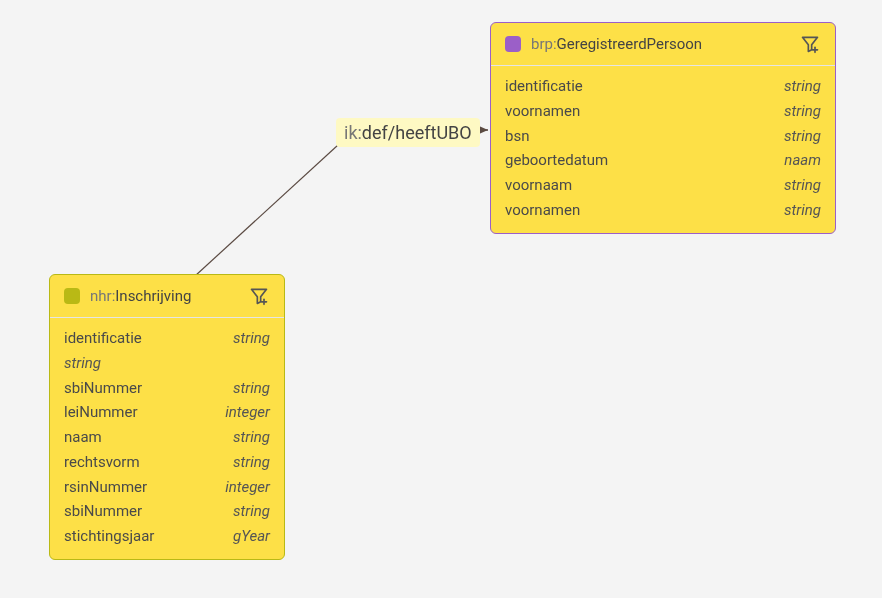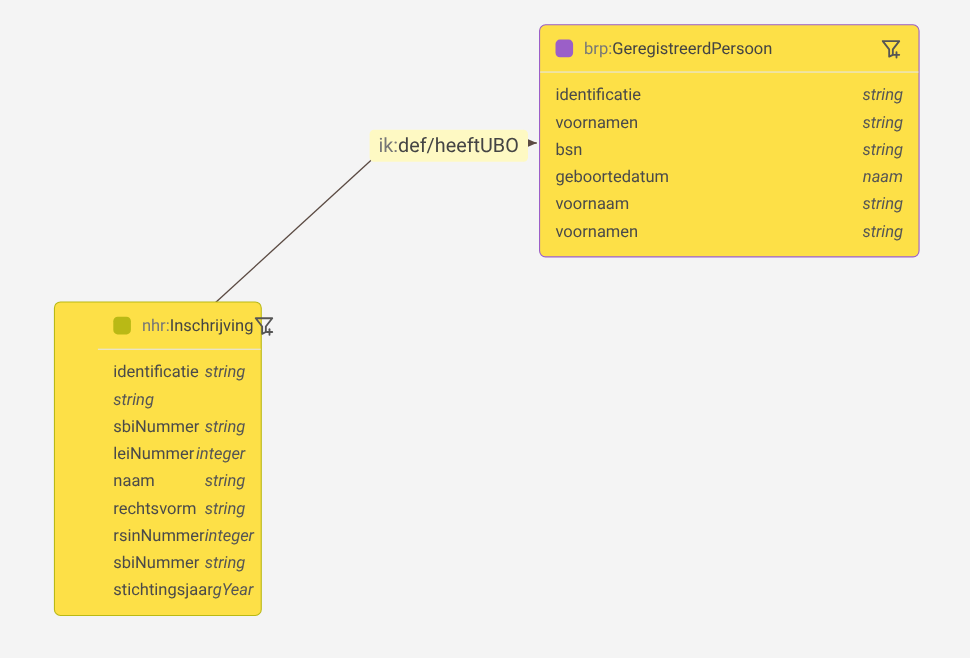--- a/index.html
+++ b/index.html
@@ -129,21 +129,21 @@
         <span class="attr-name">voornaam</span>
         <span class="attr-type">string</span>
       </div>
     <div class="attr-row">
         <span class="attr-name">voornamen</span>
         <span class="attr-type">string</span>
       </div>
   </div>
 </div>
 
-<div class="node node-olive" style="left:49px; top:274px; width:189px;padding-left:39px;">
+<div class="node node-olive" style="left:49px; top:274px; width:236px;">
   <div class="node-header">
     <span class="prefix-badge badge-olive"></span>
     <span>
       <span class="prefix-text">nhr:</span><span class="name-text">Inschrijving</span>
     </span>
     <span class="filter-btn">
       <svg width="20" height="20" viewBox="0 0 24 24" fill="none" stroke="currentColor" stroke-width="2" stroke-linecap="round" stroke-linejoin="round">
         <path d="M3 4h18l-7 9v6l-4 2v-8z"></path>
         <line x1="18" y1="16" x2="18" y2="22"></line>
         <line x1="15" y1="19" x2="21" y2="19"></line>

